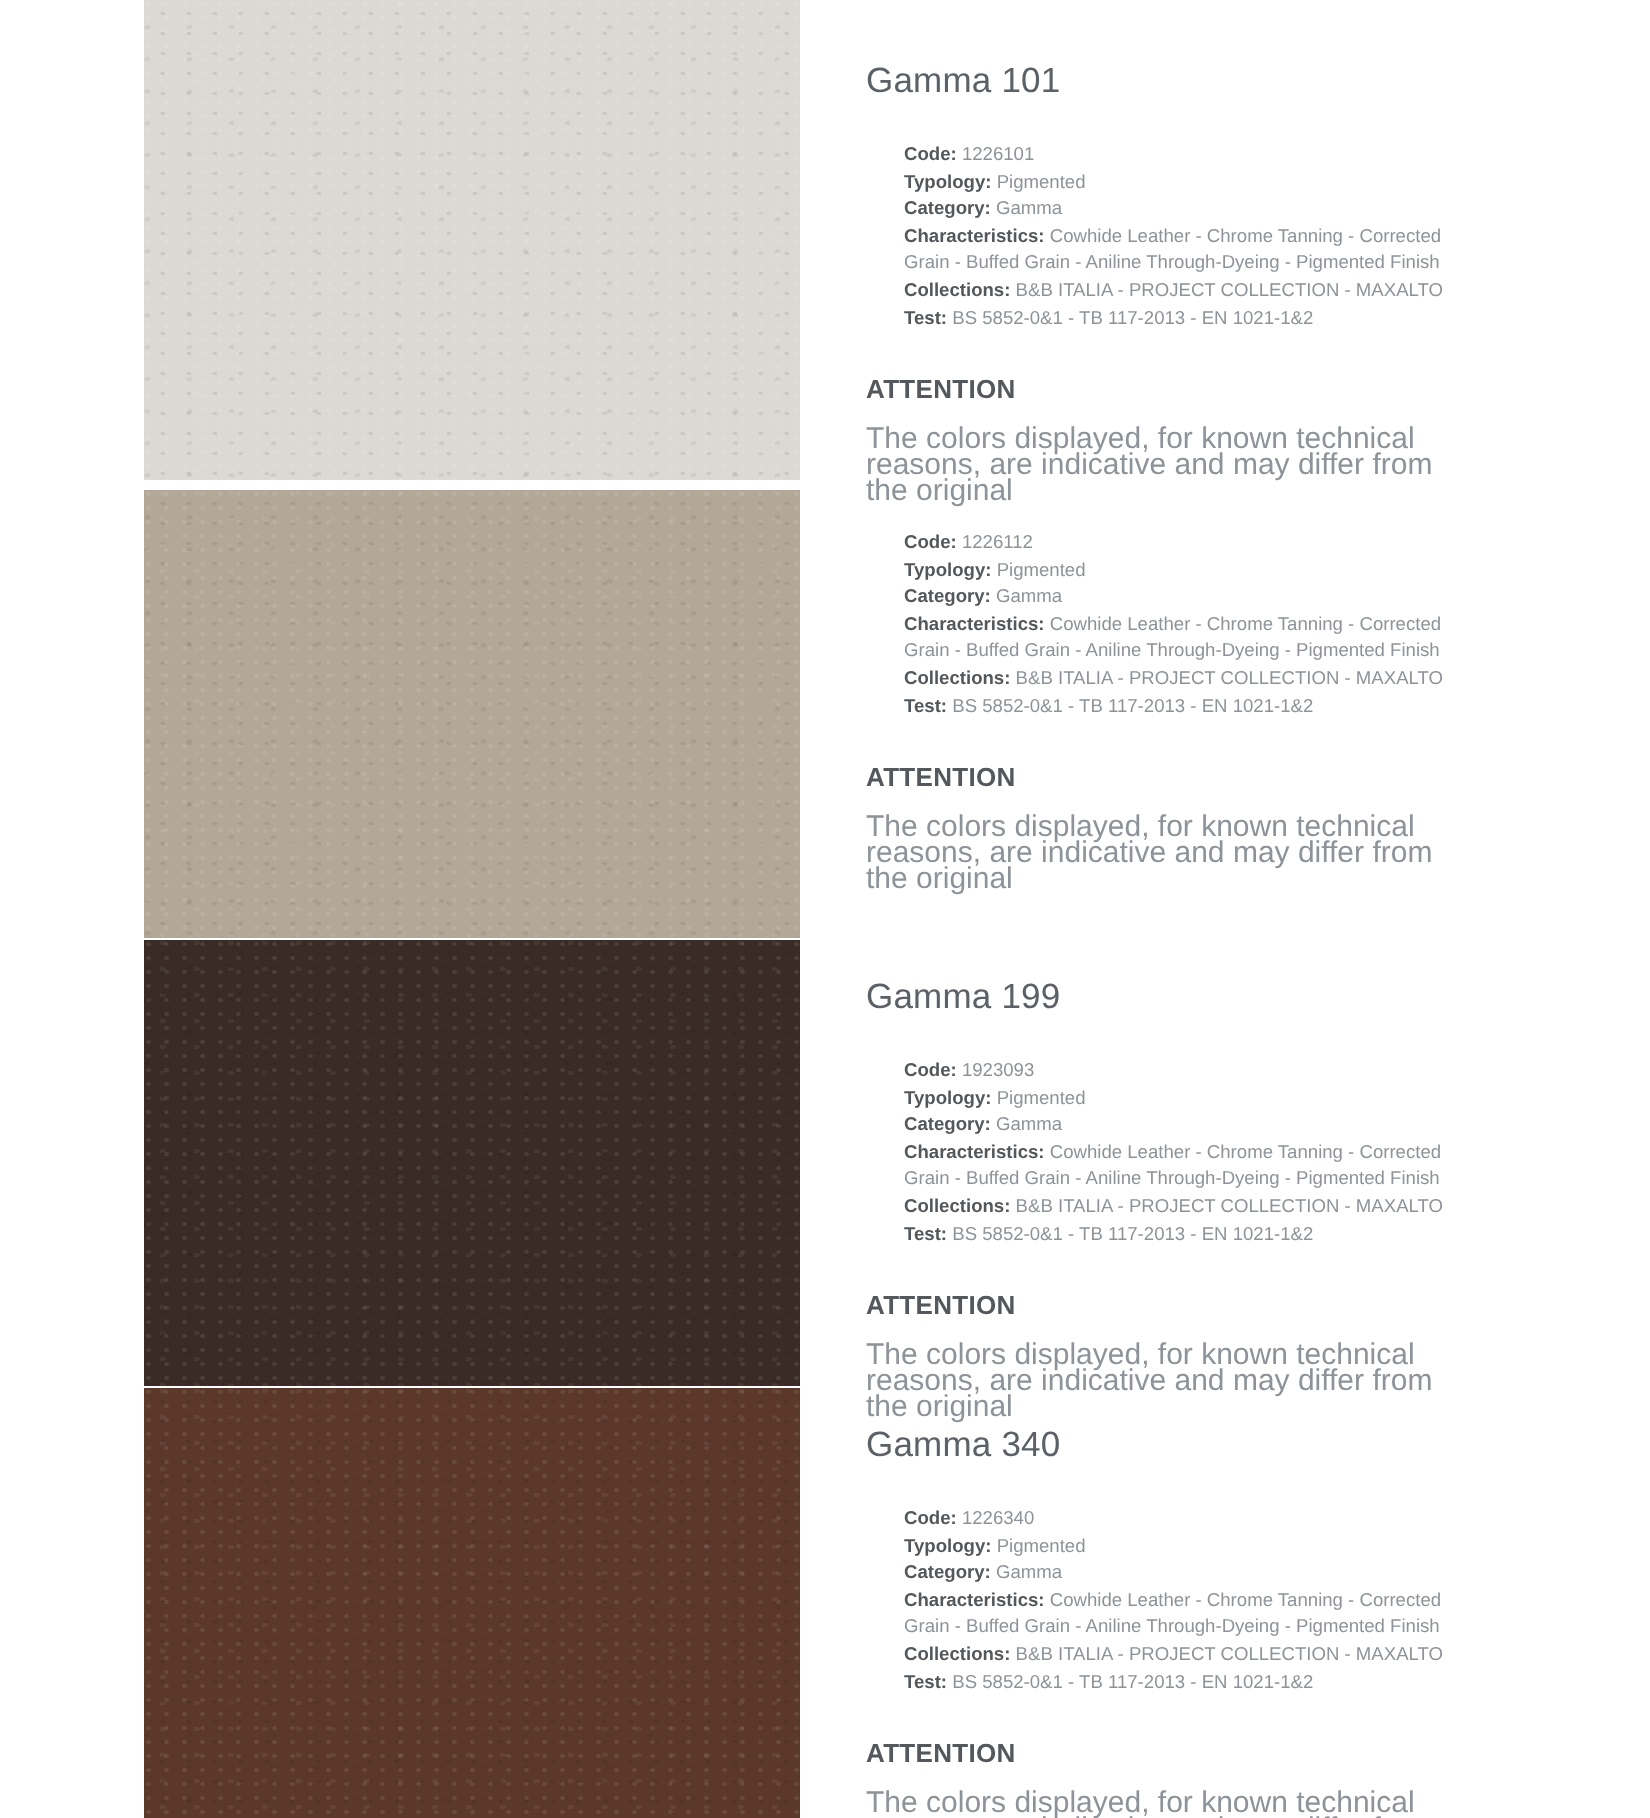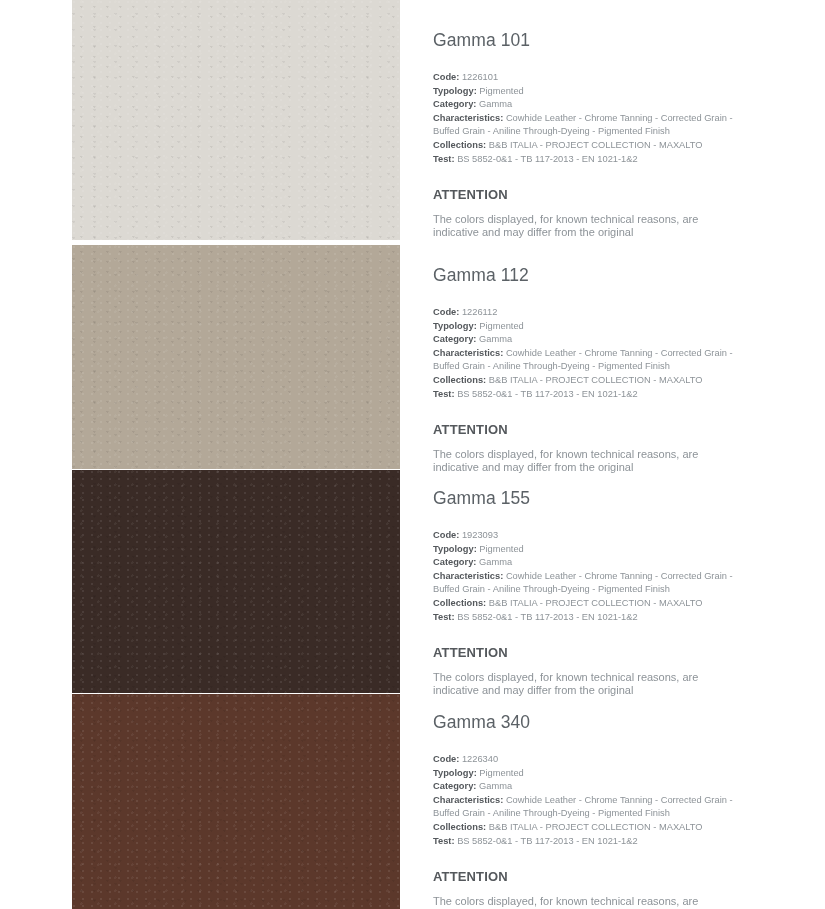--- a/index.html
+++ b/index.html
@@ -73,20 +73,21 @@
   .spec-list {
     margin: 0;
     padding: 0;
     list-style: none;
   }
   .spec-line {
     font-size: 9.3px;
     line-height: 13.2px;
     color: #8d9398;
     margin-bottom: 0.5px;
+    margin-left: 19px;
   }
   .spec-label {
     font-weight: bold;
     color: #54585c;
   }
   .spec-value {
     font-weight: 400;
     color: #8d9398;
   }
 
@@ -94,21 +95,21 @@
     margin-top: 21px;
   }
   .attention-heading {
     font-size: 13px;
     font-weight: bold;
     color: #54585c;
     letter-spacing: 0.15px;
     margin: 0 0 11px 0;
   }
   .attention-text {
-    font-size: 11px;
+    font-size: 15px;
     line-height: 13.2px;
     color: #8d9398;
     margin: 0;
     max-width: 292px;
   }
 </style>
 </head>
 <body>
 
 <div class="catalog">
@@ -146,21 +147,20 @@
       <div class="attention-block">
         <div class="attention-heading">ATTENTION</div>
         <p class="attention-text">The colors displayed, for known technical reasons, are indicative and may differ from the original</p>
       </div>
     </div>
   </div>
 
   <div class="swatch-row" style="top:245px; height:224px;">
     <div class="swatch" style="background-color: rgb(179, 168, 152);"></div>
     <div class="info" style="top:20px;">
-      <h2 class="title">Gamma 112</h2>
       <ul class="spec-list">
         <li class="spec-line">
           <span class="spec-label">Code:</span>
           <span class="spec-value">1226112</span>
         </li>
         <li class="spec-line">
           <span class="spec-label">Typology:</span>
           <span class="spec-value">Pigmented</span>
         </li>
         <li class="spec-line">
@@ -183,21 +183,21 @@
       <div class="attention-block">
         <div class="attention-heading">ATTENTION</div>
         <p class="attention-text">The colors displayed, for known technical reasons, are indicative and may differ from the original</p>
       </div>
     </div>
   </div>
 
   <div class="swatch-row" style="top:470px; height:223px;">
     <div class="swatch" style="background-color: rgb(58, 43, 38);"></div>
     <div class="info" style="top:18px;">
-      <h2 class="title">Gamma 155</h2>
+      <h2 class="title">Gamma 199</h2>
       <ul class="spec-list">
         <li class="spec-line">
           <span class="spec-label">Code:</span>
           <span class="spec-value">1923093</span>
         </li>
         <li class="spec-line">
           <span class="spec-label">Typology:</span>
           <span class="spec-value">Pigmented</span>
         </li>
         <li class="spec-line">

